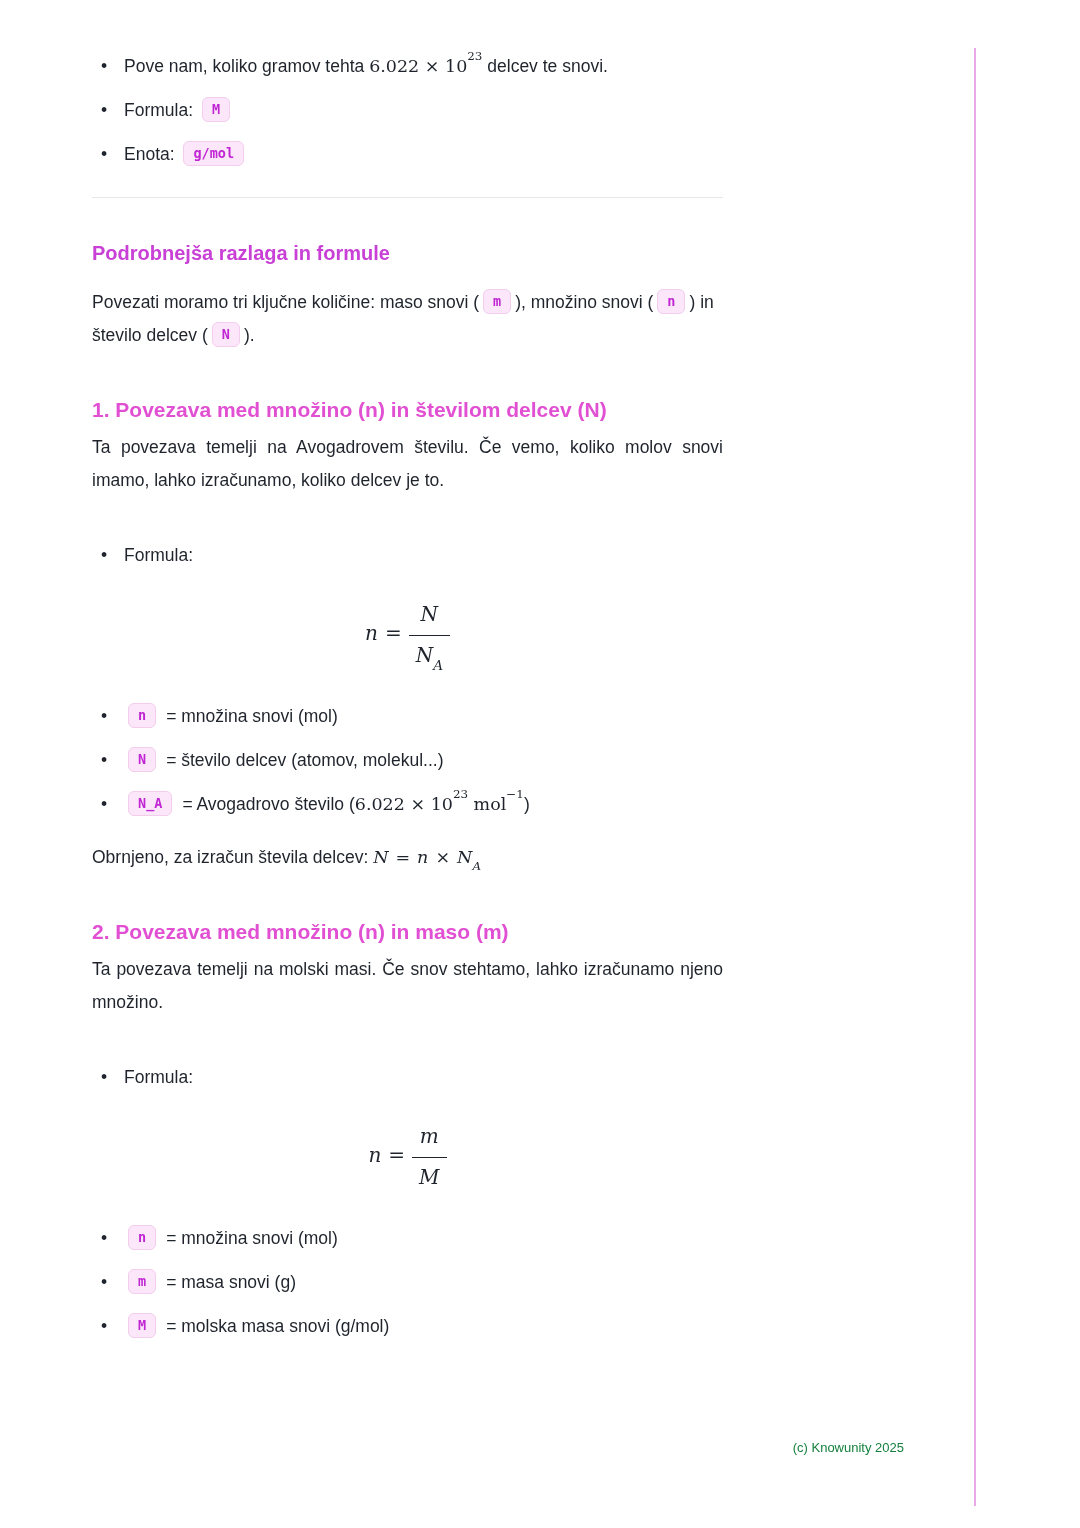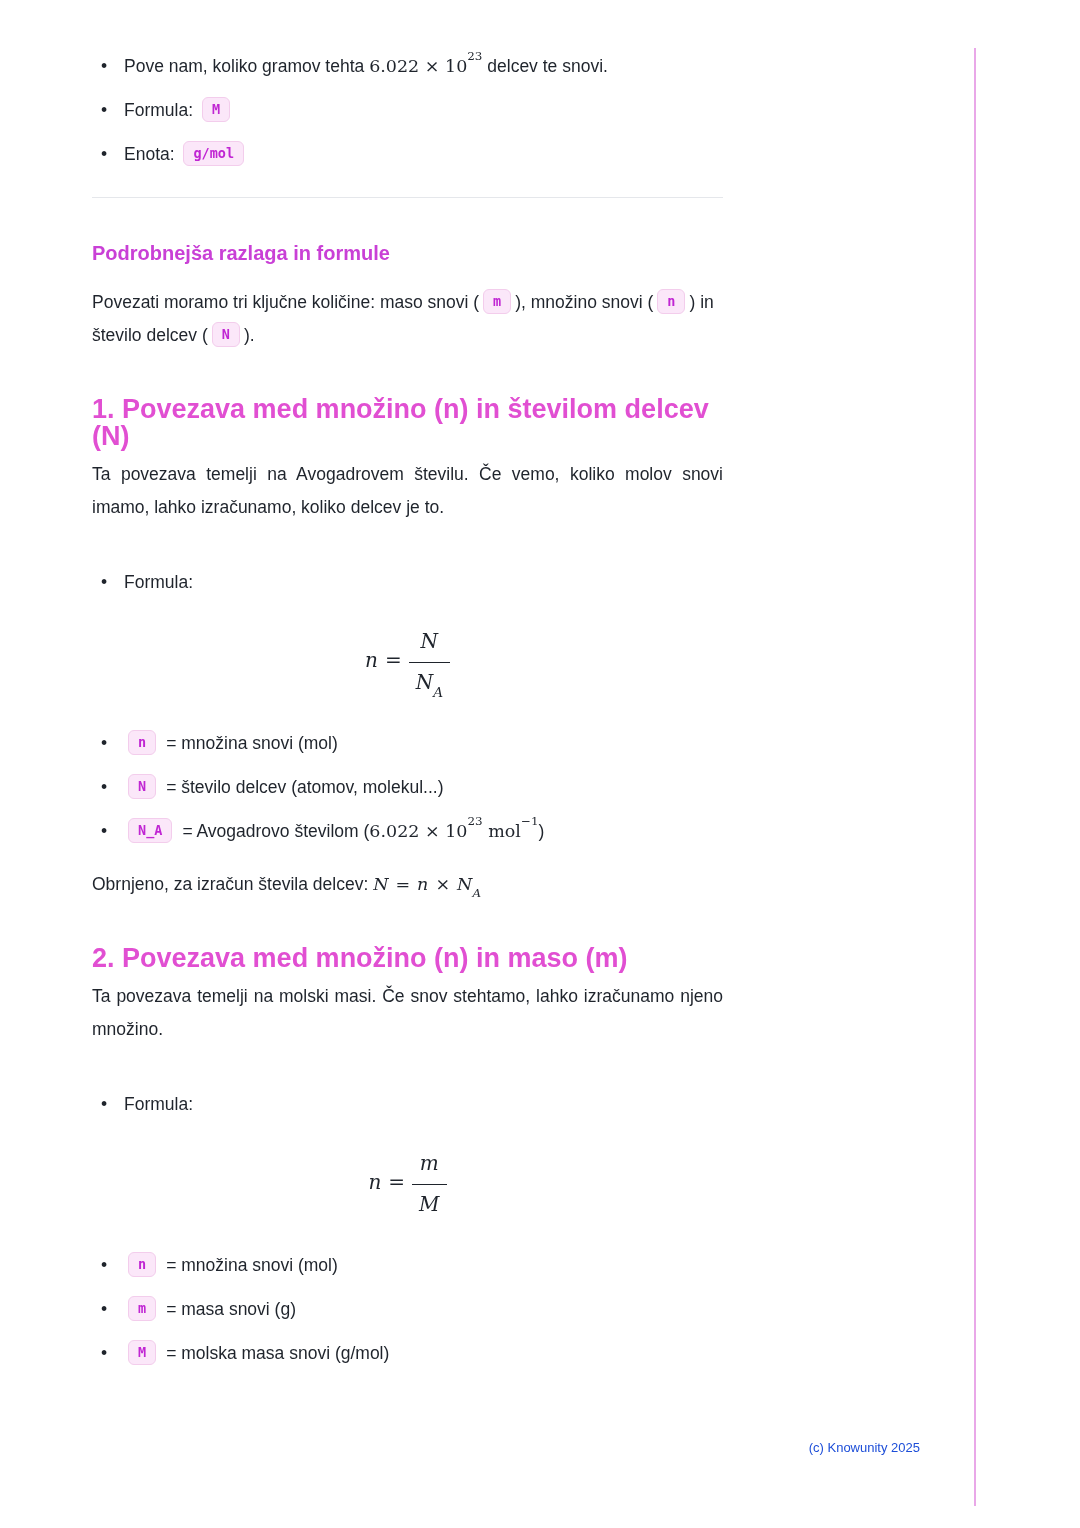--- a/index.html
+++ b/index.html
@@ -45,34 +45,34 @@
   sub.msub { font-size:0.68em; font-family:"DejaVu Serif", serif; font-style:italic; position:relative; top:0.25em; line-height:0; }
 
   .formula { text-align:center; margin:26px 0 0; font-size:20px; }
   .frac { display:inline-flex; flex-direction:column; vertical-align:middle; text-align:center; }
   .frac .num { padding:0 7px 4px; }
   .frac .den { border-top:1.5px solid #1f242c; padding:3px 7px 0; }
 
   hr.divider { border:none; border-top:1px solid #e5e7eb; margin:26px 0 0; }
 
   h2.h2 { margin:38px 0 0; font-size:20px; line-height:34px; font-weight:bold; color:#c940d6; }
-  h3.h3 { margin:44px 0 0; font-size:27px; line-height:27px; font-weight:bold; color:#e14fd2; }
+  h3.h3 { margin:44px 0 0; font-size:21px; line-height:27px; font-weight:bold; color:#e14fd2; }
 
   p.para { margin:8px 0 0; text-align:justify; }
   p.intro { margin:16px 0 0; }
   ul.label-list { margin-top:42px; }
   ul.def-list { margin-top:28px; }
   p.inverse { margin:20px 0 0; }
 
   .deftext { margin-left:6px; }
   strong { font-weight:bold; }
 
   .footer {
-    position:absolute; top:1440px; right:56px; z-index:2;
-    font-size:13px; color:#1d4ed8;
+    position:absolute; top:1440px; right:72px; z-index:2;
+    font-size:13px; color:#15803d;
   }
 </style>
 </head>
 <body>
 
 <div class="screen">
   <div class="stripe"></div>
   <div class="stripe-line"></div>
 
   <main class="content">
@@ -115,21 +115,21 @@
     </div>
 
     <ul class="blist def-list">
       <li>
         <span class="chip">n</span><span class="deftext">= množina snovi (mol)</span>
       </li>
       <li>
         <span class="chip">N</span><span class="deftext">= število delcev (atomov, molekul...)</span>
       </li>
       <li>
-        <span class="chip">N_A</span><span class="deftext">= Avogadrovo številom (</span><span class="mnum"><span>6.022 × 10</span><sup class="sup">23</sup><span> mol</span><sup class="sup">−1</sup></span><span>)</span>
+        <span class="chip">N_A</span><span class="deftext">= Avogadrovo število (</span><span class="mnum"><span>6.022 × 10</span><sup class="sup">23</sup><span> mol</span><sup class="sup">−1</sup></span><span>)</span>
       </li>
     </ul>
 
     <p class="inverse">
       <span>Obrnjeno, za izračun števila delcev: </span><span class="mvar">N</span><span class="mop">=</span><span class="mvar">n</span><span class="mop">×</span><span class="mvar">N</span><sub class="msub">A</sub>
     </p>
 
     <h3 class="h3">2. Povezava med množino (n) in maso (m)</h3>
 
     <p class="para">Ta povezava temelji na molski masi. Če snov stehtamo, lahko izračunamo njeno množino.</p>

